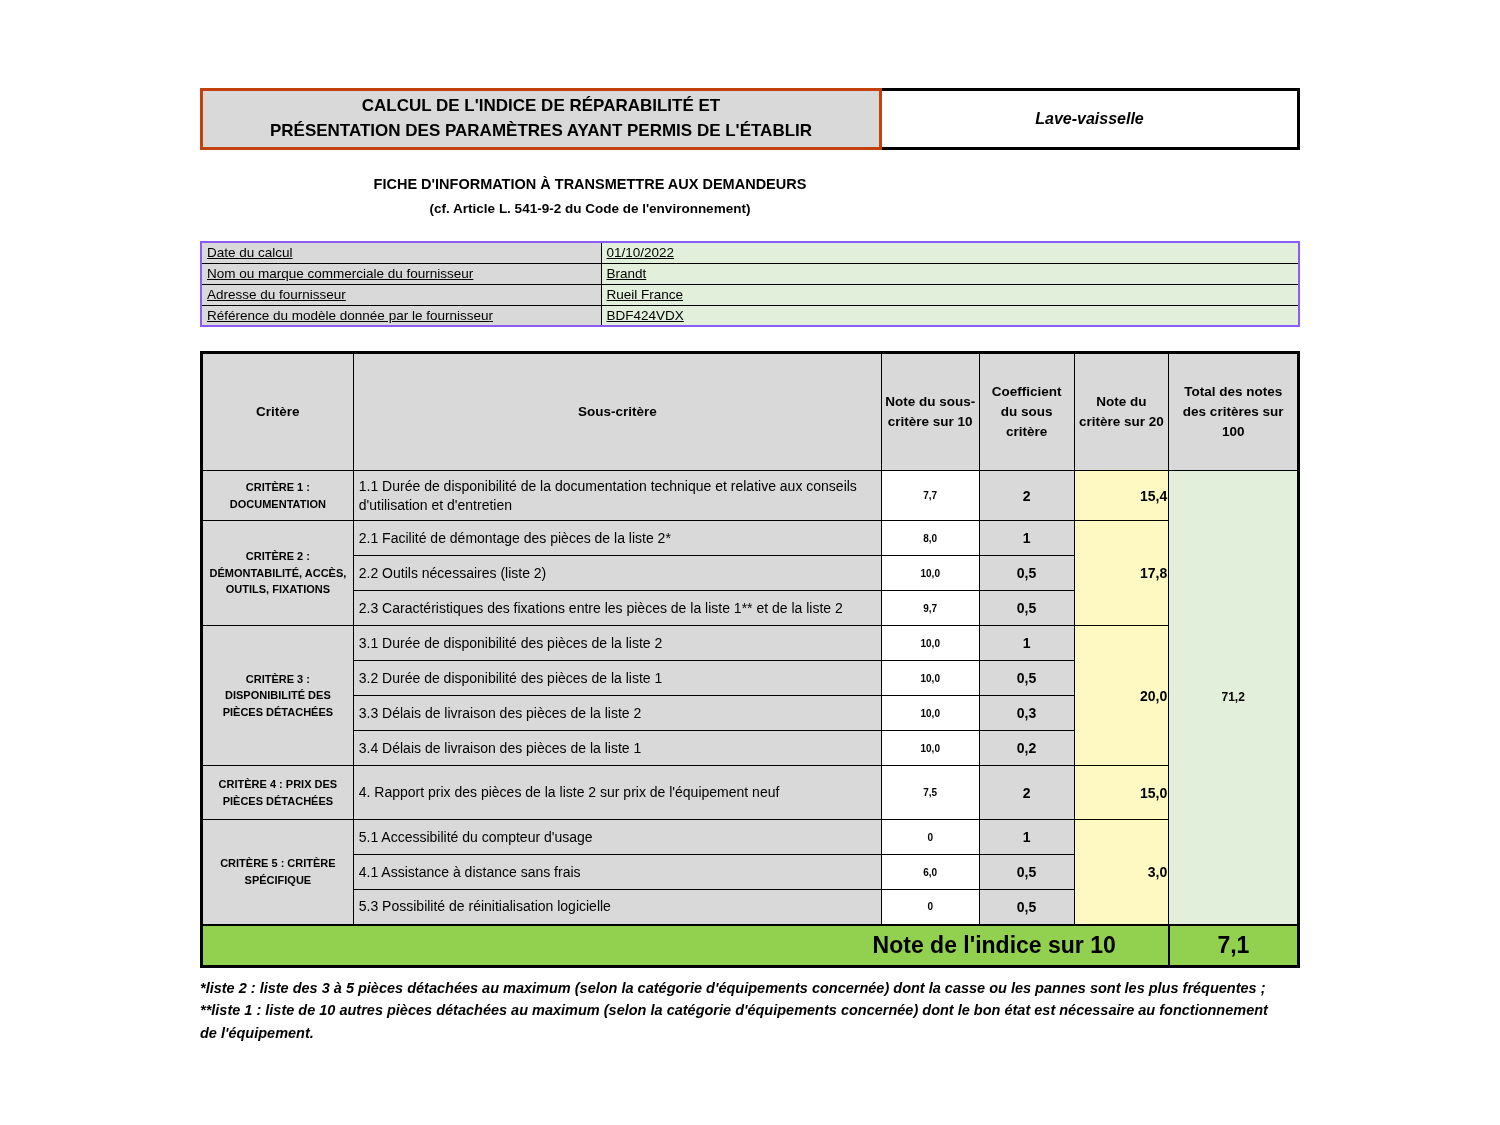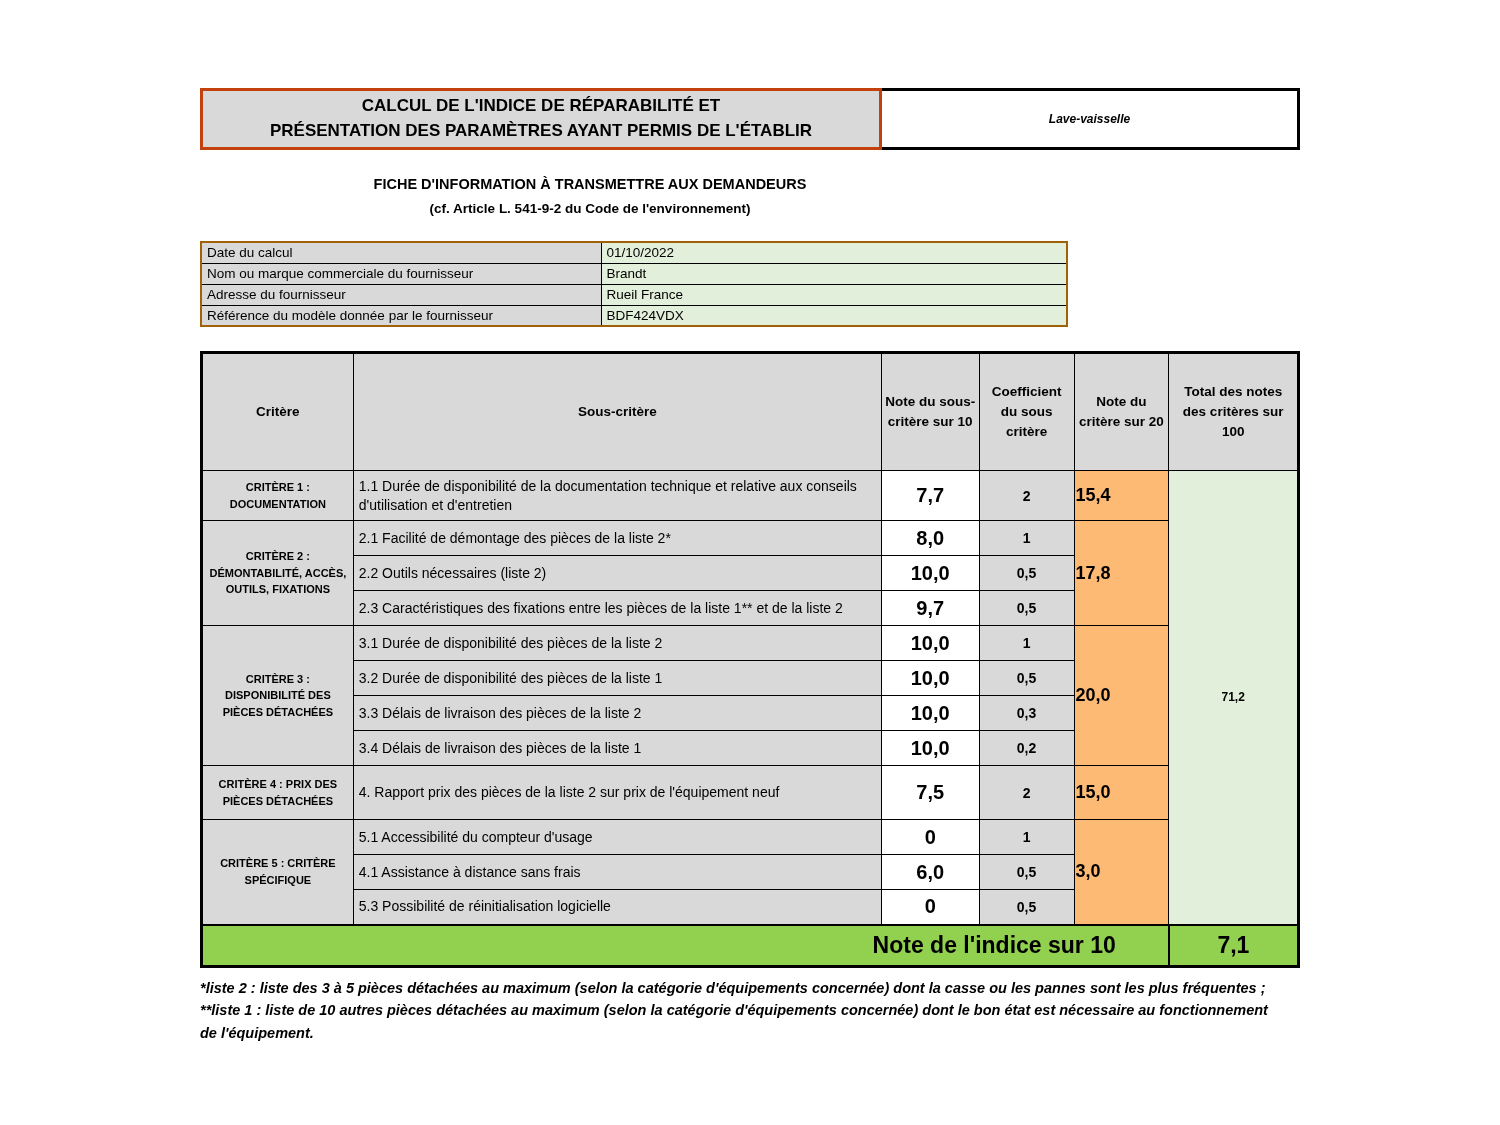--- a/index.html
+++ b/index.html
@@ -16,51 +16,51 @@
   
   .titlebar { display: flex; height: 62px; }
   .title-left {
     width: 682px; background: #d9d9d9; border: 3px solid #c2410c;
     display: flex; flex-direction: column; justify-content: center;
     text-align: center; font-weight: 700; font-size: 17px; line-height: 1.45;
   }
   .title-right {
     width: 418px; background: #fff; border: 3px solid #000; border-left: none;
     display: flex; align-items: center; justify-content: center;
-    font-weight: 700; font-style: italic; font-size: 12px;
+    font-weight: 700; font-style: italic; font-size: 16px;
   }
 
   
   .subtitle { width: 780px; text-align: center; margin-top: 26px; }
   .subtitle .s1 { font-weight: 700; font-size: 14.5px; }
   .subtitle .s2 { font-weight: 700; font-size: 13.5px; margin-top: 9px; }
 
   table { border-collapse: collapse; }
 
   
-  .info { width: 868px; margin-top: 25px; border: 2px solid #a16207; }
+  .info { width: 1100px; margin-top: 25px; border: 2px solid #8b5cf6; text-decoration: underline; }
   .info td { border: 1px solid #000; height: 21px; padding: 0 5px; font-size: 13.5px; }
   .info td.lbl { width: 400px; background: #d9d9d9; text-align: left; }
   .info td.val { background: #e2efda; text-align: left; }
 
   
   .main { width: 1100px; margin-top: 24px; border: 3px solid #000; }
   .main th, .main td { border: 1.5px solid #000; }
   .main th {
     background: #d9d9d9; font-size: 13.5px; font-weight: 700;
     height: 118px; text-align: center; vertical-align: middle; padding: 0 3px; line-height: 1.5;
   }
   td.crit {
     background: #d9d9d9; font-weight: 700; font-size: 11px;
     text-align: center; vertical-align: middle; padding: 0 3px; line-height: 1.5;
   }
   td.sub { background: #d9d9d9; font-size: 14px; padding: 2px 5px; vertical-align: middle; line-height: 1.35; }
-  td.note { background: #ffffff; font-weight: 700; font-size: 20px; text-align: center; vertical-align: middle; }
+  td.note { background: #ffffff; font-weight: 700; font-size: 10px; text-align: center; vertical-align: middle; }
   td.coef { background: #d9d9d9; font-weight: 700; font-size: 14px; text-align: center; vertical-align: middle; }
-  td.n20  { background: #fdba74; font-weight: 700; font-size: 18px; text-align: left; vertical-align: middle; }
+  td.n20  { background: #fef9c3; font-weight: 700; font-size: 14px; text-align: right; vertical-align: middle; }
   td.total{ background: #e2efda; font-weight: 700; font-size: 12px; text-align: center; vertical-align: middle; }
   tr.std { height: 35px; }
   tr.t50 { height: 50px; }
   tr.t54 { height: 54px; }
   tr.final { height: 42px; }
   tr.final td { background: #92d050; border: 2.5px solid #000; }
   td.final-label { text-align: right; padding-right: 52px; font-weight: 700; font-size: 23px; }
   td.final-value { text-align: center; font-weight: 700; font-size: 23px; }
 
   

